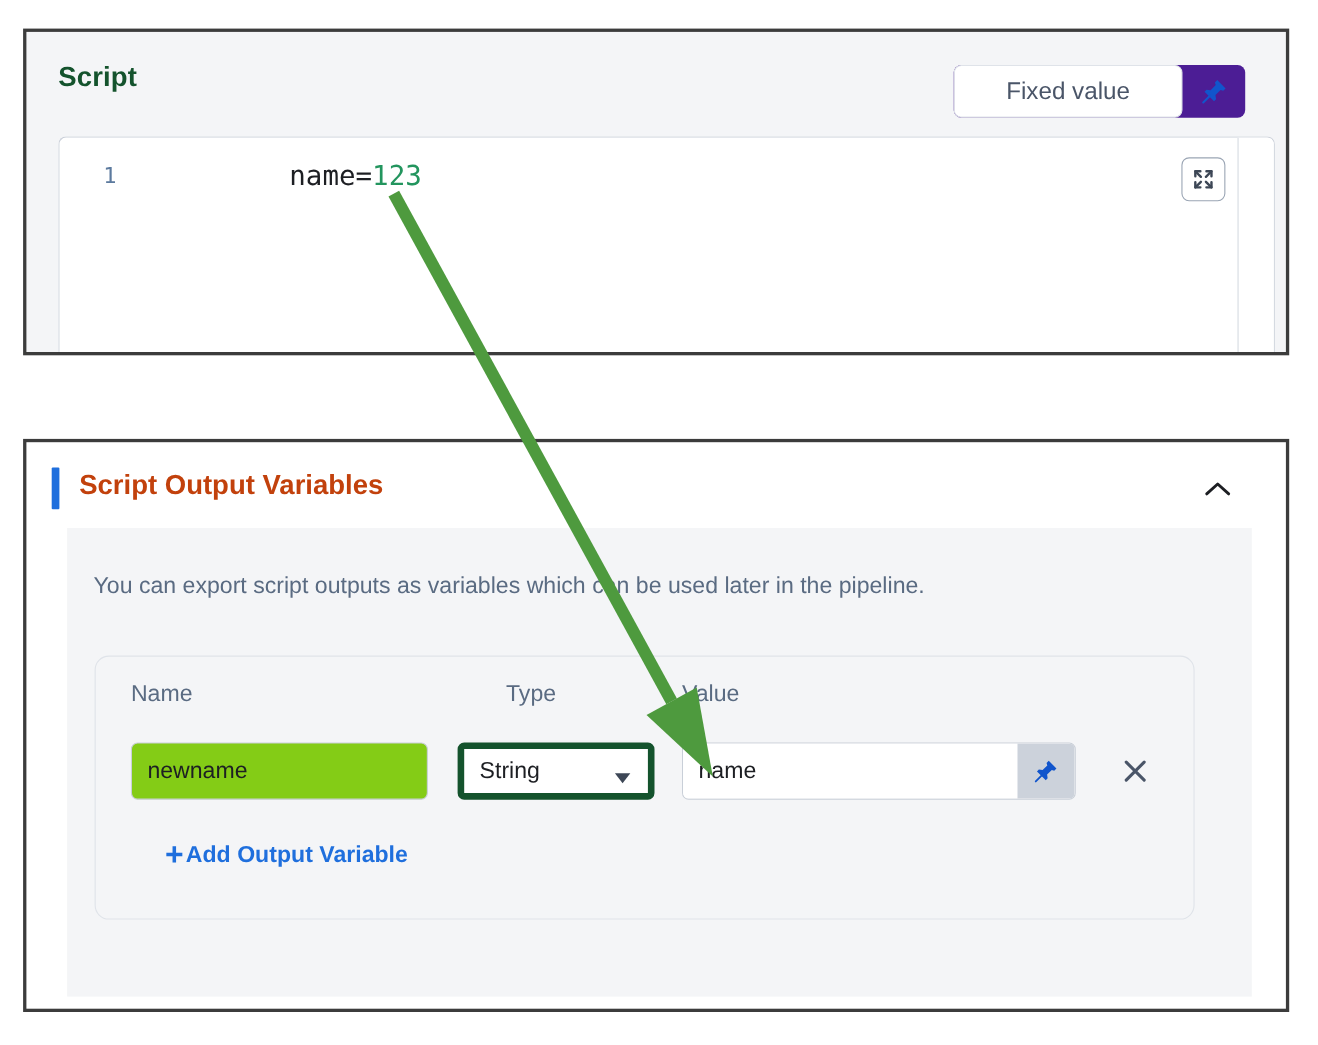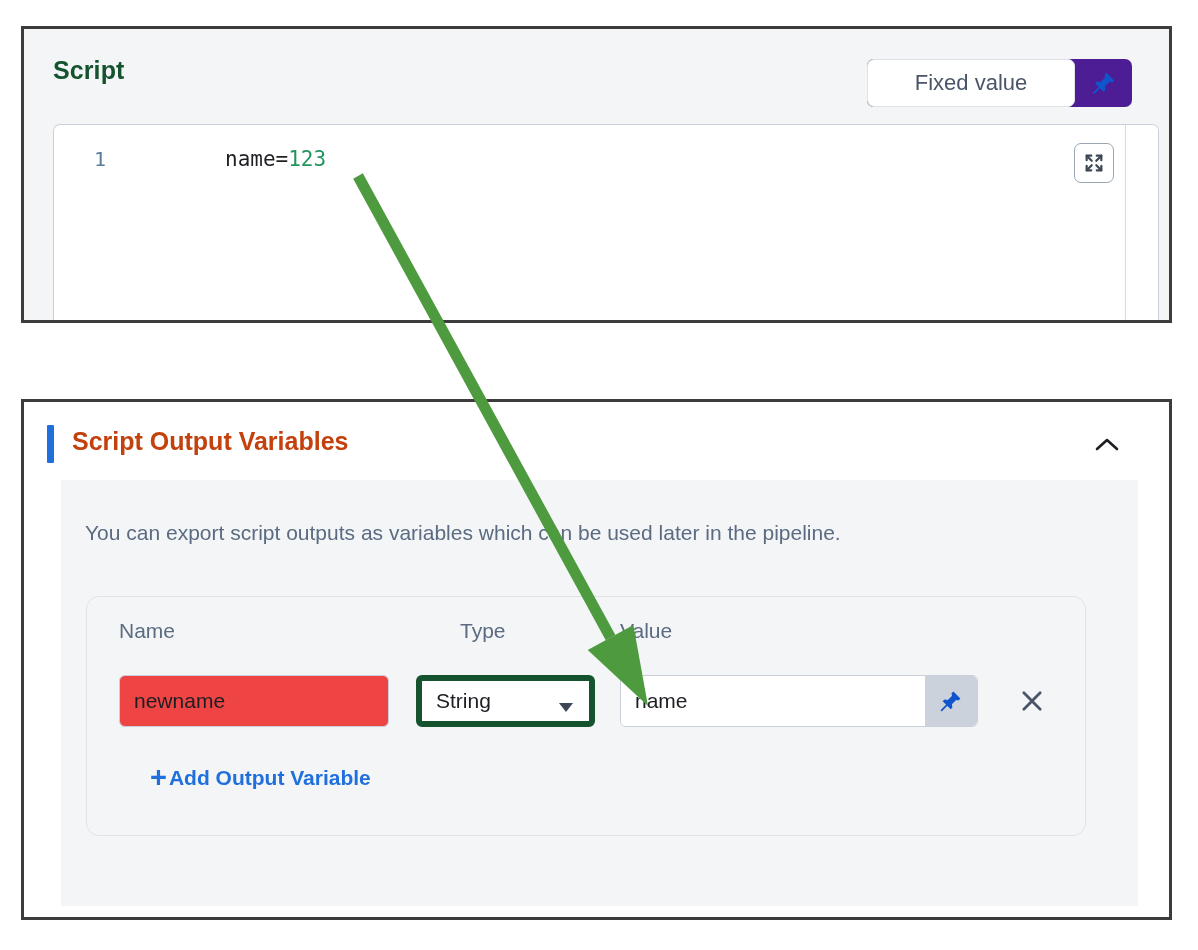--- a/index.html
+++ b/index.html
@@ -112,23 +112,23 @@
   .line-number {
     width: 92px;
     text-align: center;
     font-family: "DejaVu Sans Mono", monospace;
     font-size: 20px;
     color: #5c7a9e;
   }
 
   .code-text {
     font-family: "DejaVu Sans Mono", monospace;
-    font-size: 21px;
+    font-size: 25px;
     color: #1d1f23;
-    margin-left: 79px;
+    margin-left: 117px;
     white-space: pre;
   }
 
   .tok-num { color: #23955e; }
 
   .expand-btn {
     position: absolute;
     right: 44px;
     top: 18px;
     width: 40px;
@@ -255,21 +255,21 @@
     position: absolute;
     left: 0;
     top: 78px;
     width: 100%;
     height: 52px;
   }
 
   .txt-input {
     position: absolute;
     height: 52px;
-    background: #ef4444;
+    background: #84cc16;
     border: 1px solid #c9cfd8;
     border-radius: 6px;
     box-sizing: border-box;
     display: flex;
     align-items: center;
     padding-left: 14px;
     font-size: 21px;
     color: #1d1f23;
     cursor: text;
   }

